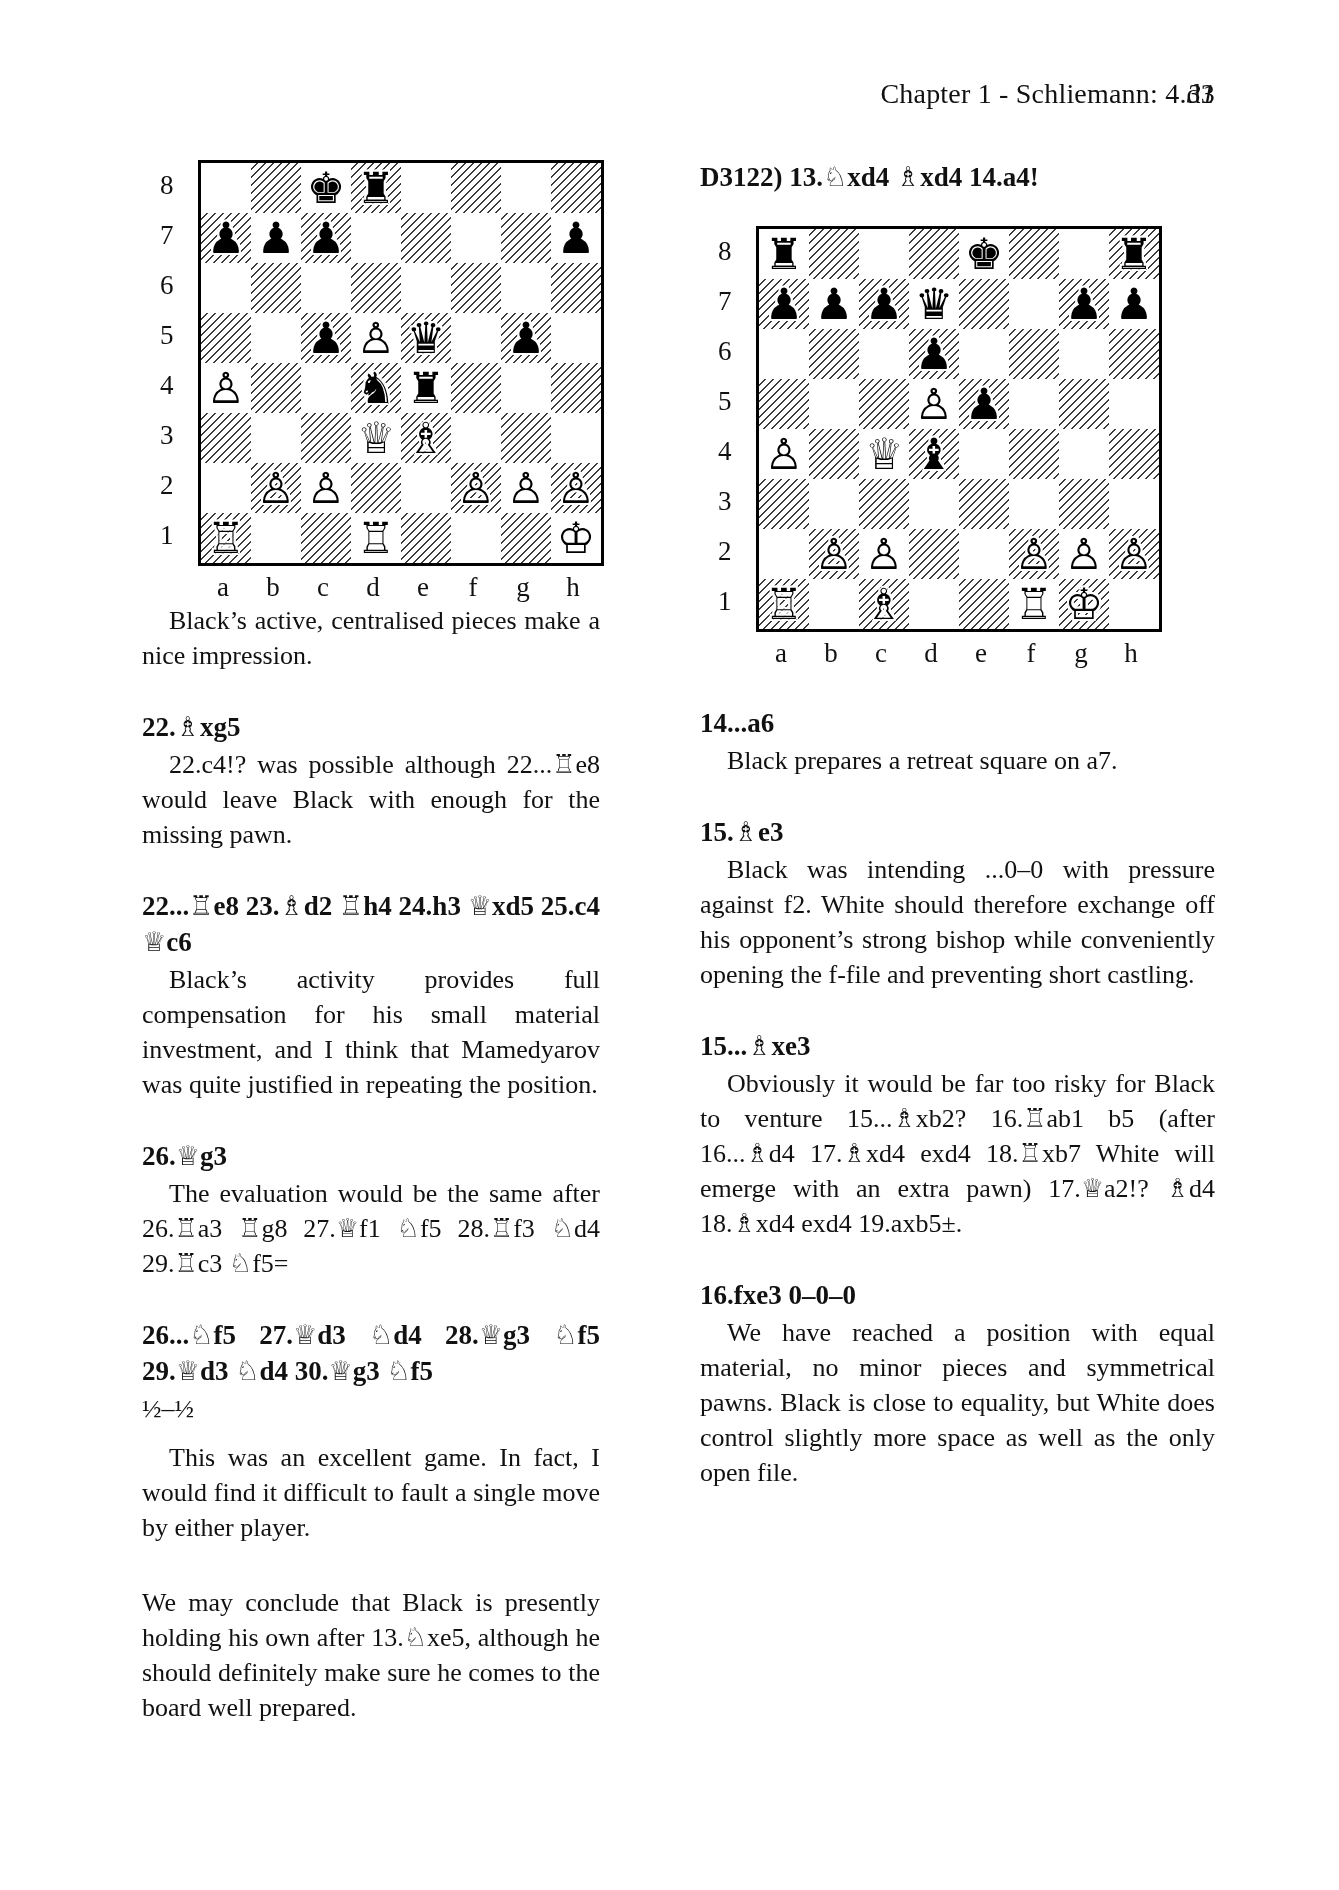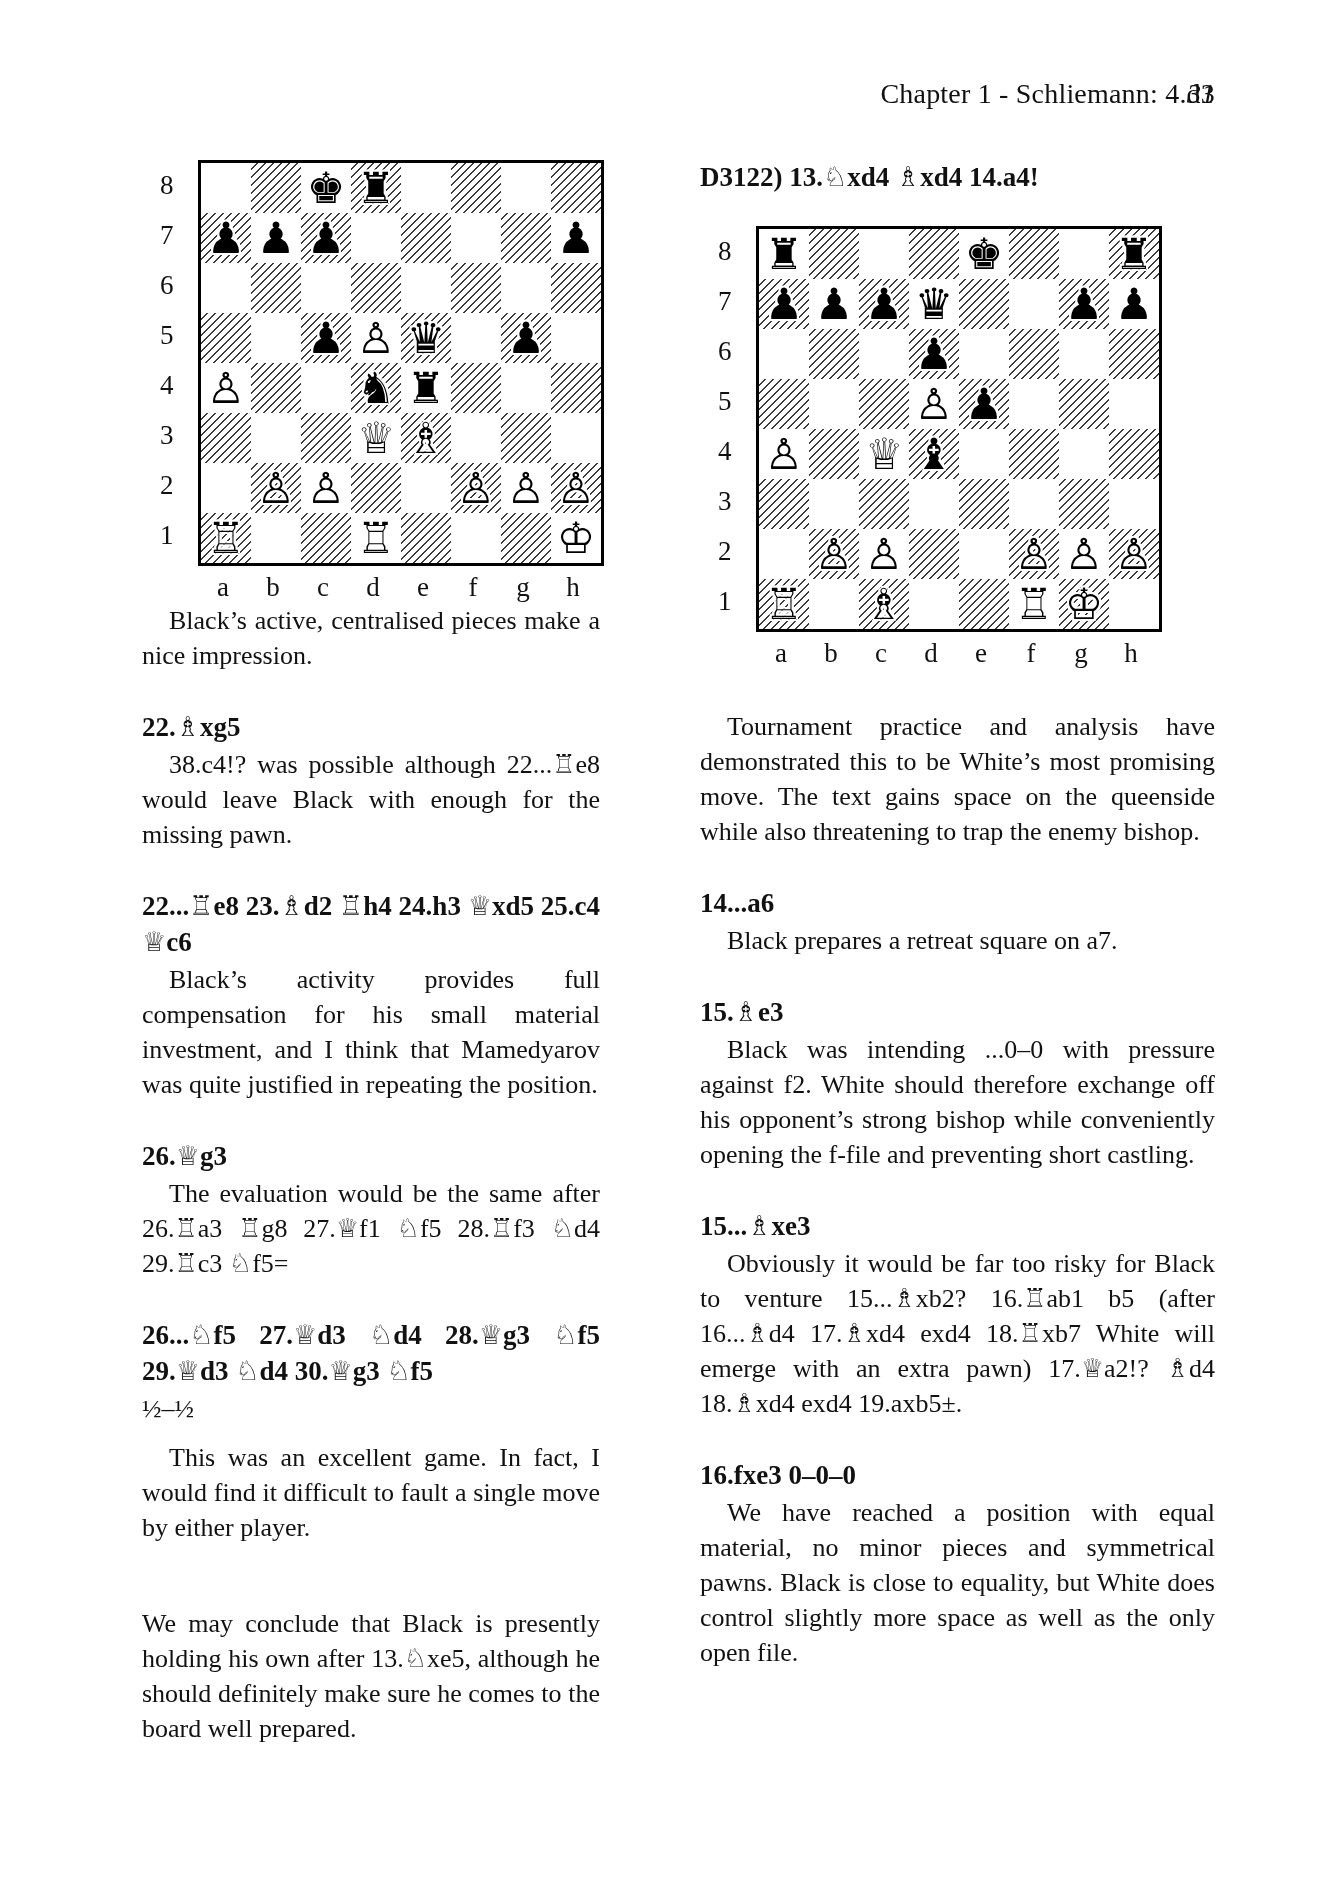--- a/index.html
+++ b/index.html
@@ -85,21 +85,21 @@
   .indent { text-indent: 27px; }
   .caption { }
   .move {
     font-size: 27px; line-height: 36px;
     font-weight: bold;
     text-align: justify;
     margin: 36px 0 0 0;
   }
   .after-move { margin-top: 2px; }
   .result { font-size: 26px; line-height: 35px; margin: 2px 0 14px 0; }
-  .block-para { margin-top: 61px; text-indent: 0; }
+  .block-para { margin-top: 40px; text-indent: 0; }
   .rc-heading {
     font-size: 27px; line-height: 34px;
     font-weight: bold;
     margin: 0 0 0 0;
   }
   .rc-diagram { margin-top: 32px; }
   .rc-first-para { margin-top: 40px; }
 </style>
 </head>
 <body>
@@ -248,21 +248,21 @@
             <div class="fl">e</div>
             <div class="fl">f</div>
             <div class="fl">g</div>
             <div class="fl">h</div>
           </div>
       </div>
 
       <p class="body-text indent caption">Black’s active, centralised pieces make a nice impression.</p>
 
       <h3 class="move">22.♗xg5</h3>
-      <p class="body-text indent after-move">38.c4!? was possible although 22...♖e8 would leave Black with enough for the missing pawn.</p>
+      <p class="body-text indent after-move">22.c4!? was possible although 22...♖e8 would leave Black with enough for the missing pawn.</p>
 
       <h3 class="move">22...♖e8 23.♗d2 ♖h4 24.h3 ♕xd5 25.c4 ♕c6</h3>
       <p class="body-text indent after-move">Black’s activity provides full compensation for his small material investment, and I think that Mamedyarov was quite justified in repeating the position.</p>
 
       <h3 class="move">26.♕g3</h3>
       <p class="body-text indent after-move">The evaluation would be the same after 26.♖a3 ♖g8 27.♕f1 ♘f5 28.♖f3 ♘d4 29.♖c3 ♘f5=</p>
 
       <h3 class="move">26...♘f5 27.♕d3 ♘d4 28.♕g3 ♘f5 29.♕d3 ♘d4 30.♕g3 ♘f5</h3>
       <p class="result">½–½</p>
       <p class="body-text indent after-move">This was an excellent game. In fact, I would find it difficult to fault a single move by either player.</p>
@@ -406,21 +406,20 @@
             <div class="fl">b</div>
             <div class="fl">c</div>
             <div class="fl">d</div>
             <div class="fl">e</div>
             <div class="fl">f</div>
             <div class="fl">g</div>
             <div class="fl">h</div>
           </div>
       </div>
 
-      <p class="body-text indent rc-first-para">Tournament practice and analysis have demonstrated this to be White’s most promising move. The text gains space on the queenside while also threatening to trap the enemy bishop.</p>
 
       <h3 class="move">14...a6</h3>
       <p class="body-text indent after-move">Black prepares a retreat square on a7.</p>
 
       <h3 class="move">15.♗e3</h3>
       <p class="body-text indent after-move">Black was intending ...0–0 with pressure against f2. White should therefore exchange off his opponent’s strong bishop while conveniently opening the f-file and preventing short castling.</p>
 
       <h3 class="move">15...♗xe3</h3>
       <p class="body-text indent after-move">Obviously it would be far too risky for Black to venture 15...♗xb2? 16.♖ab1 b5 (after 16...♗d4 17.♗xd4 exd4 18.♖xb7 White will emerge with an extra pawn) 17.♕a2!? ♗d4 18.♗xd4 exd4 19.axb5±.</p>
 

